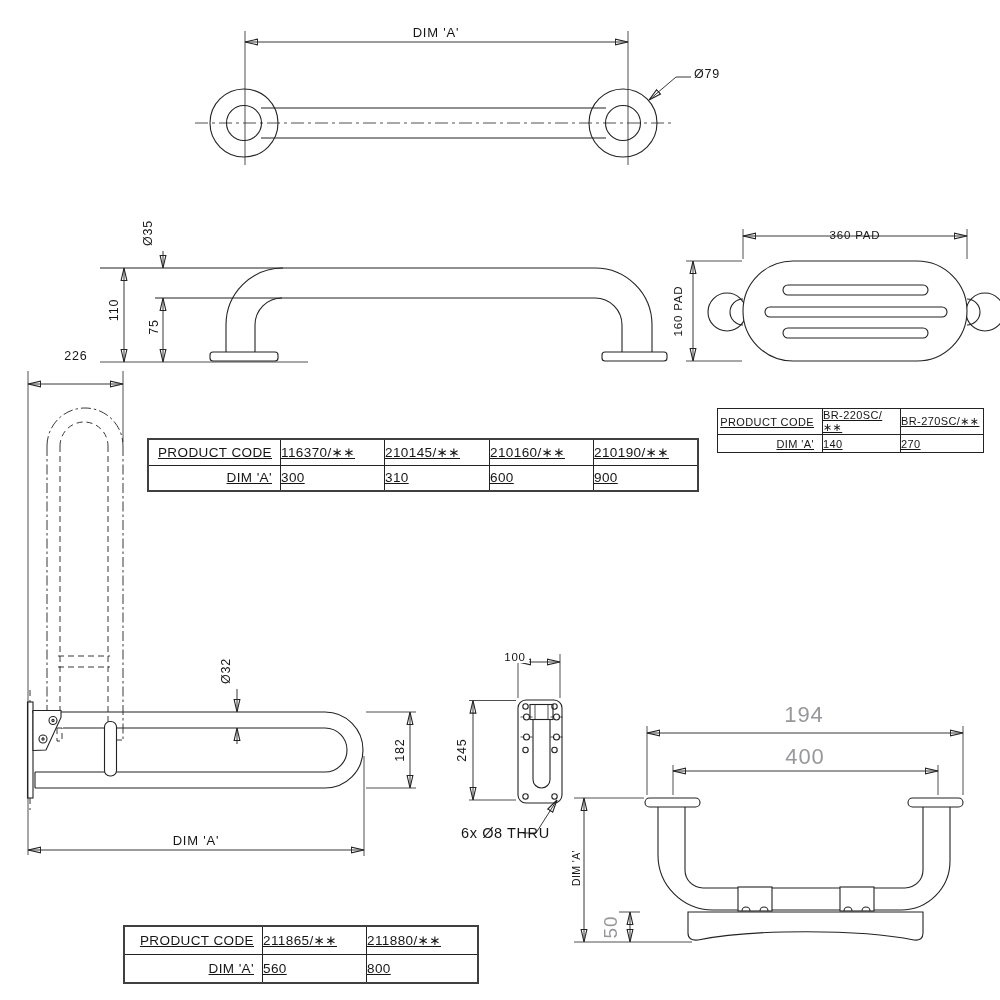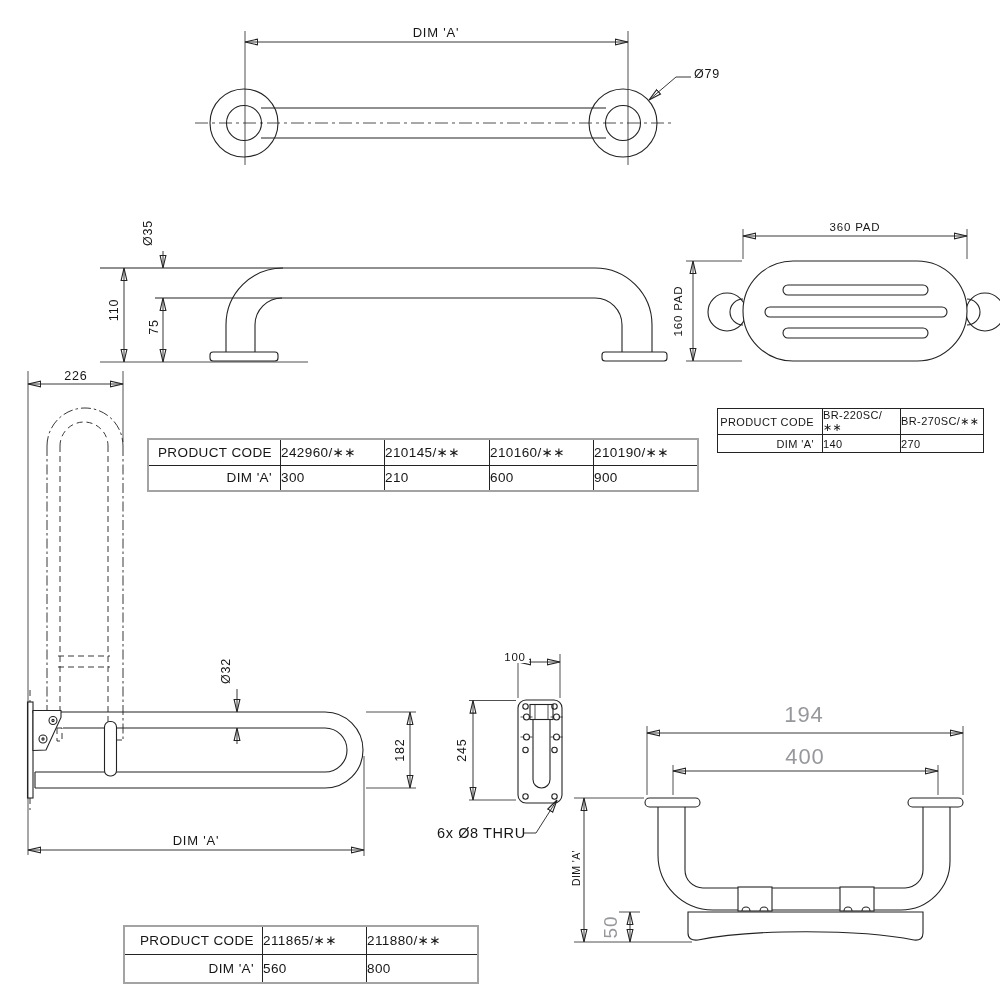--- a/index.html
+++ b/index.html
@@ -17,21 +17,21 @@
        transform:translate(-50%,-50%);}
   .lbl.rot{transform:translate(-50%,-50%) rotate(-90deg);}
   .lbl.left{transform:translate(0,-50%);}
   .lbl.wbg{background:#fff;padding:0 3px;}
   .lbl.gray{color:#97989b;font-size:22px;letter-spacing:1px;}
   .lbl.graysm{color:#97989b;font-size:19px;letter-spacing:1px;}
   .lbl.big{font-size:13px;}
   .lbl.note{font-size:14.5px;letter-spacing:0.6px;}
   .lbl.sm{font-size:10.5px;letter-spacing:0.4px;}
   table.spec{position:absolute;border-collapse:collapse;table-layout:fixed;
-             font-size:13.5px;letter-spacing:0.4px;color:#161616;border:2px solid #a3a3a3;}
+             font-size:13.5px;letter-spacing:0.4px;color:#161616;border:2px solid #404040;text-decoration:underline;}
   table.spec td{border:1px solid #232323;text-align:left;padding:0;overflow:hidden;}
   table.spec td.lab{text-align:right;padding-right:8px;}
   table.spec.small{font-size:11px;border-width:1.5px;}
 </style>
 </head>
 <body>
 
 <div class="stage">
 
   <svg class="linework" viewBox="0 0 1000 1000">
@@ -162,50 +162,50 @@
     </g>
   </svg>
 
   <div class="lbl big" style="left:421px;top:32px">DIM 'A'</div>
   <div class="lbl left" style="left:679px;top:74px">Ø79</div>
 
   <div class="lbl rot" style="left:133px;top:233px">Ø35</div>
   <div class="lbl rot" style="left:99px;top:310px">110</div>
   <div class="lbl rot" style="left:139px;top:327px">75</div>
 
-  <div class="lbl" style="left:840px;top:227px;font-size:11.5px">360 PAD</div>
+  <div class="lbl" style="left:840px;top:235px;font-size:11.5px">360 PAD</div>
   <div class="lbl rot" style="left:663px;top:311px;font-size:11.5px">160 PAD</div>
 
-  <div class="lbl" style="left:61px;top:376px">226</div>
+  <div class="lbl" style="left:61px;top:356px">226</div>
   <div class="lbl rot" style="left:211px;top:671px">Ø32</div>
   <div class="lbl rot" style="left:385px;top:750px">182</div>
   <div class="lbl big" style="left:181px;top:840px">DIM 'A'</div>
 
   <div class="lbl wbg" style="left:500px;top:657px;font-size:11.5px">100</div>
   <div class="lbl rot" style="left:447px;top:750px">245</div>
-  <div class="lbl note left" style="left:422px;top:833px">6x Ø8 THRU</div>
+  <div class="lbl note left" style="left:446px;top:833px">6x Ø8 THRU</div>
 
   <div class="lbl gray" style="left:789px;top:715px">194</div>
   <div class="lbl gray" style="left:790px;top:757px">400</div>
   <div class="lbl rot sm" style="left:561px;top:868px">DIM 'A'</div>
   <div class="lbl graysm rot" style="left:596px;top:927px">50</div>
 
   <table class="spec" style="left:132px;top:438px;width:536px">
     <tbody>
         <tr style="height:26px">
       <td class="lab" style="width:123px">PRODUCT CODE</td>
-      <td style="width:103px">242960/∗∗</td>
+      <td style="width:103px">116370/∗∗</td>
       <td style="width:104px">210145/∗∗</td>
       <td style="width:103px">210160/∗∗</td>
       <td style="width:103px">210190/∗∗</td>
     </tr>
     <tr style="height:26px">
       <td class="lab">DIM 'A'</td>
       <td>300</td>
-      <td>210</td>
+      <td>310</td>
       <td>600</td>
       <td>900</td>
     </tr>
   </tbody>
     </table>
 
   <table class="spec small" style="left:702px;top:408px;width:255px">
     <tbody>
         <tr style="height:19px">
       <td class="lab" style="width:96px">PRODUCT CODE</td>

